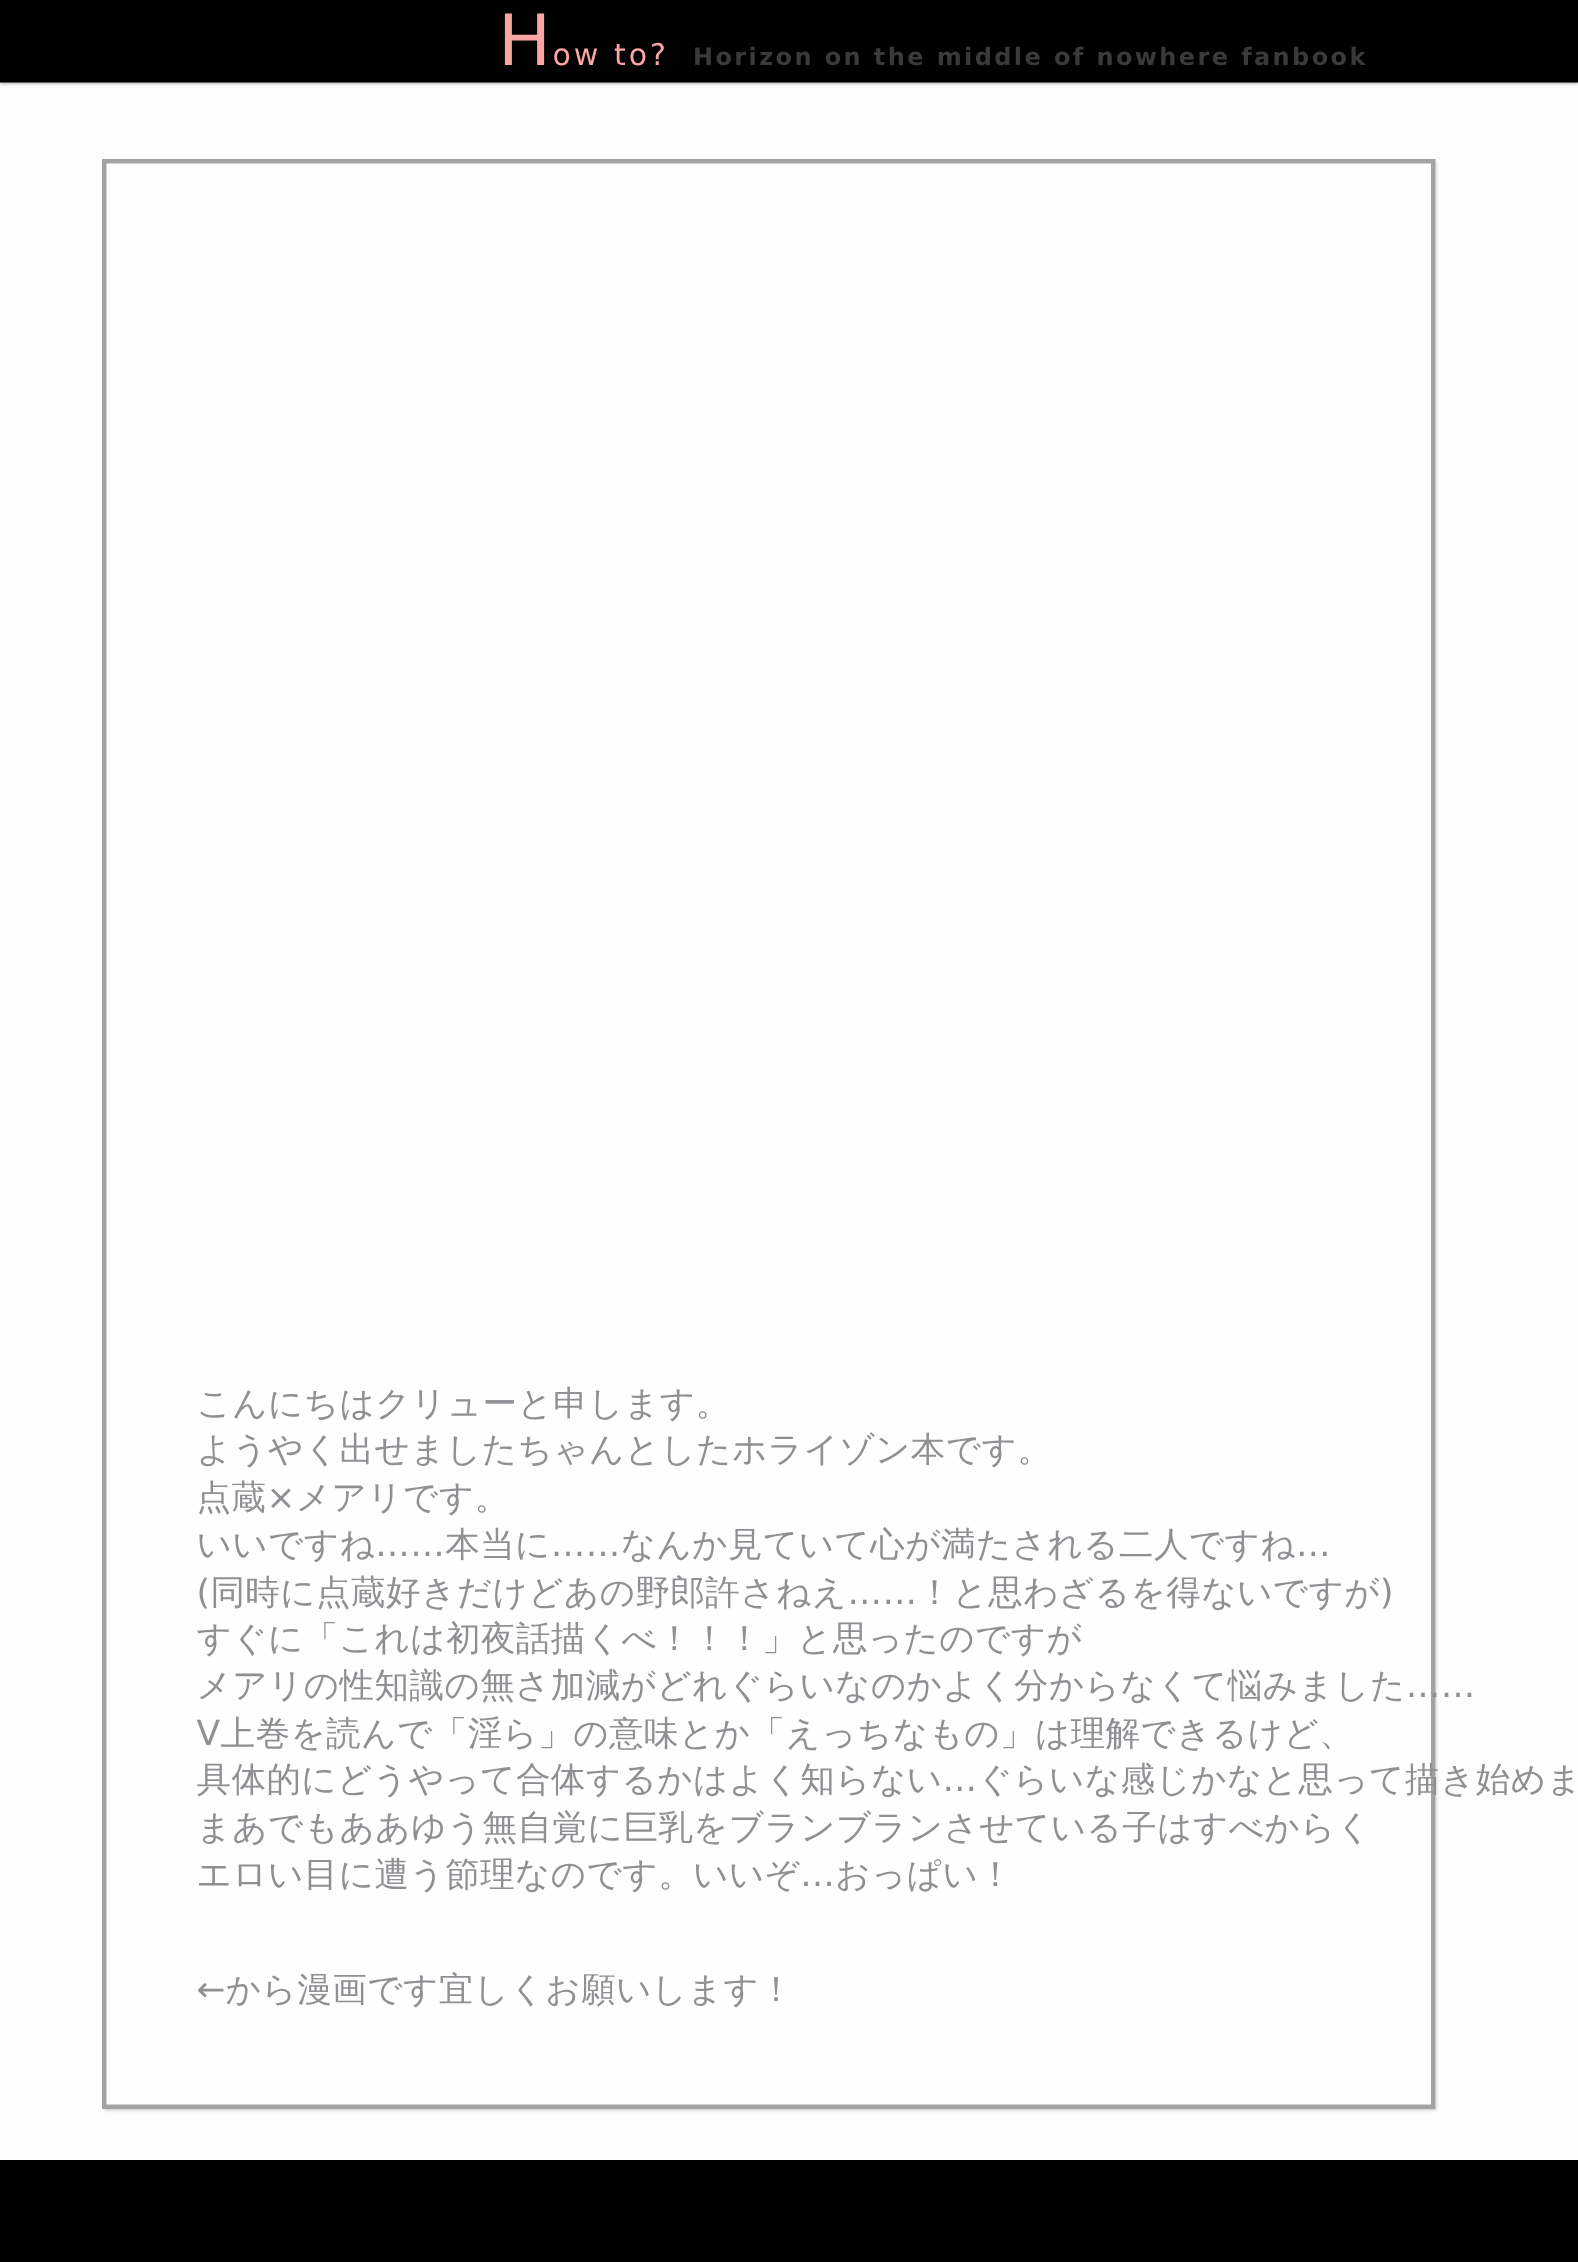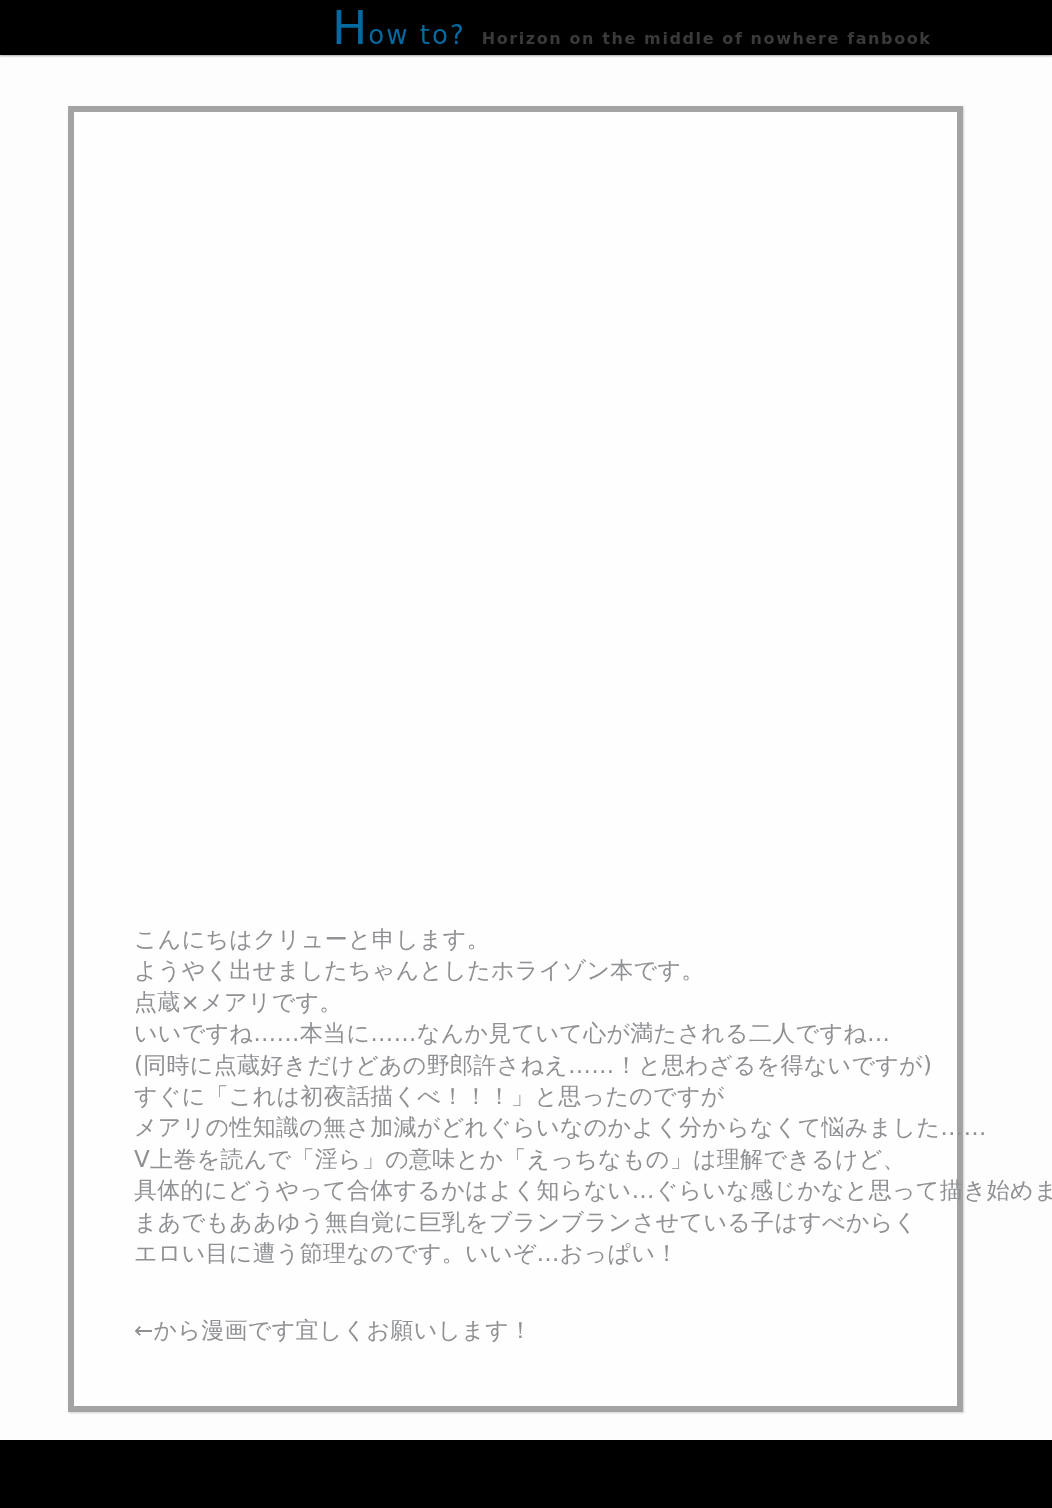--- a/index.html
+++ b/index.html
@@ -21,42 +21,42 @@
   }
   .header-inner {
     position: absolute;
     left: 332px; bottom: 4px;
     display: flex;
     align-items: baseline;
     gap: 16px;
     white-space: nowrap;
   }
   .page-title {
-    color: #0369a1;
-    font-size: 26px;
+    color: #fca5a5;
+    font-size: 20px;
     letter-spacing: 2px;
     line-height: 1;
     font-weight: 400;
   }
   .page-title::first-letter {
     font-size: 47px;
     letter-spacing: 1px;
   }
   .page-subtitle {
     color: #3a3a3a;
     font-size: 16px;
     letter-spacing: 1.6px;
     font-weight: 700;
   }
   
   .content-frame {
     position: absolute;
     left: 68px; top: 106px;
     width: 883px; height: 1294px;
-    border: 6px solid #a3a3a3;
+    border: 3px solid #a3a3a3;
     background: #fefefe;
     box-shadow: 1px 1px 2px rgba(0,0,0,0.18);
   }
   .text-block {
     position: absolute;
     left: 60px; top: 812px;
   }
   .text-line {
     font-size: 23px;
     line-height: 31.4px;

